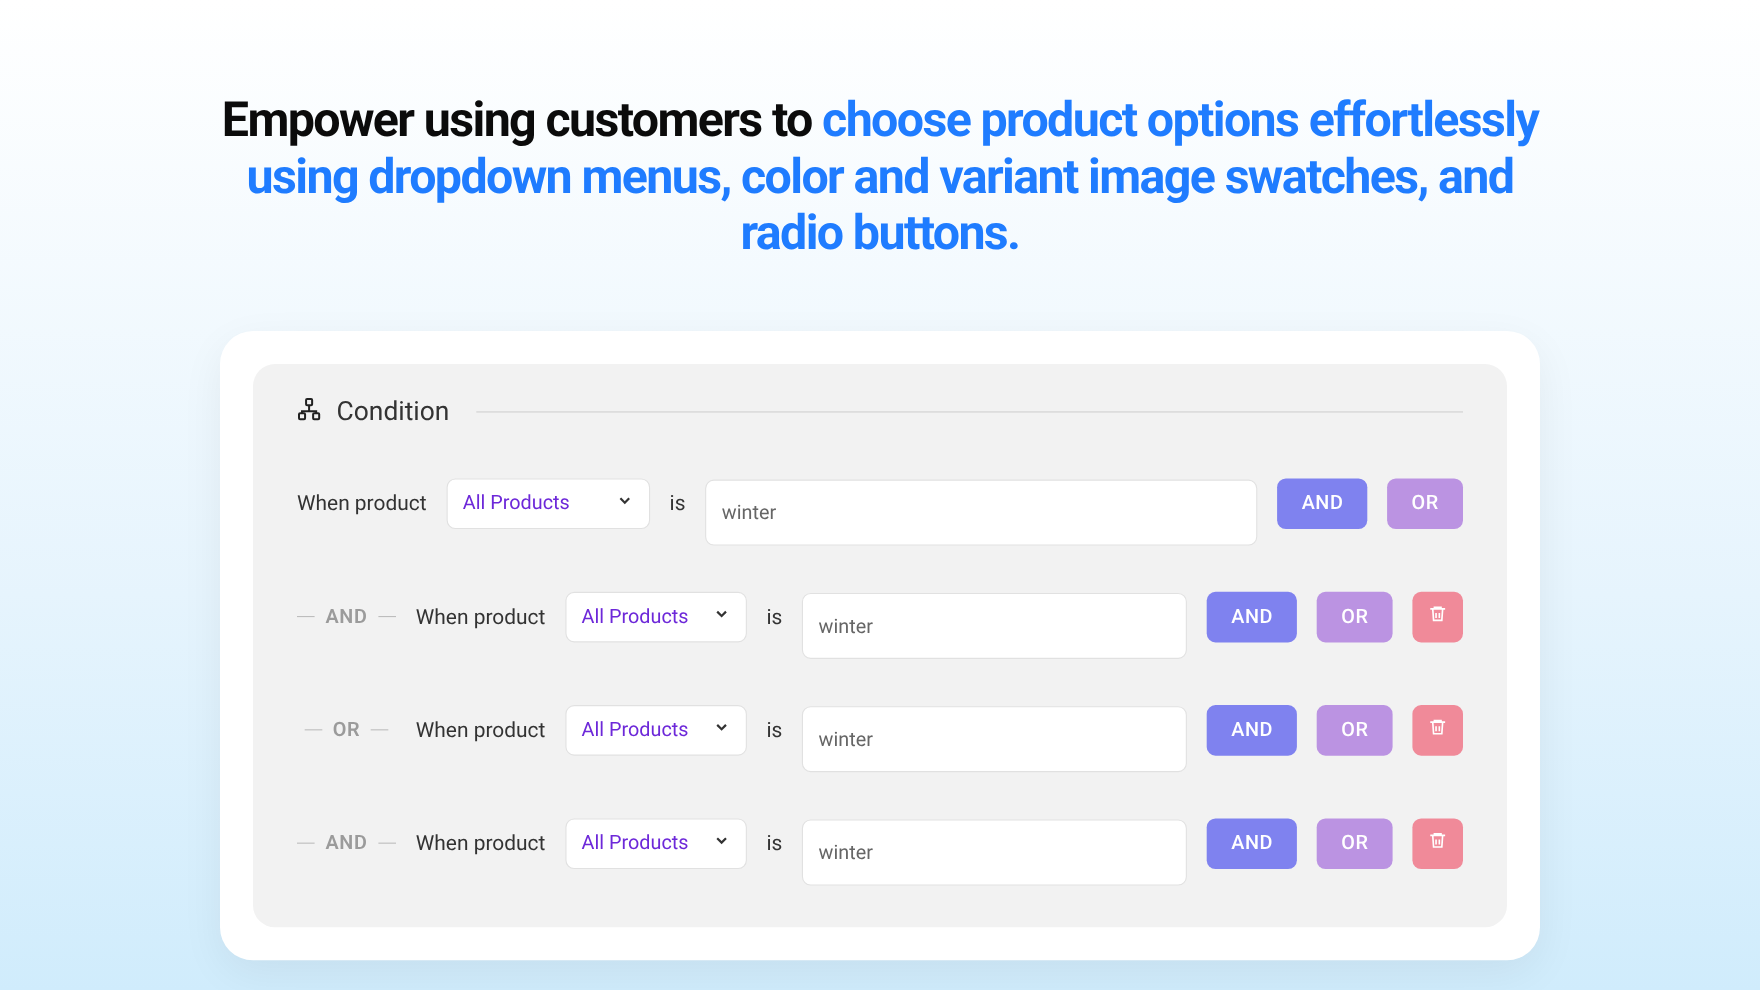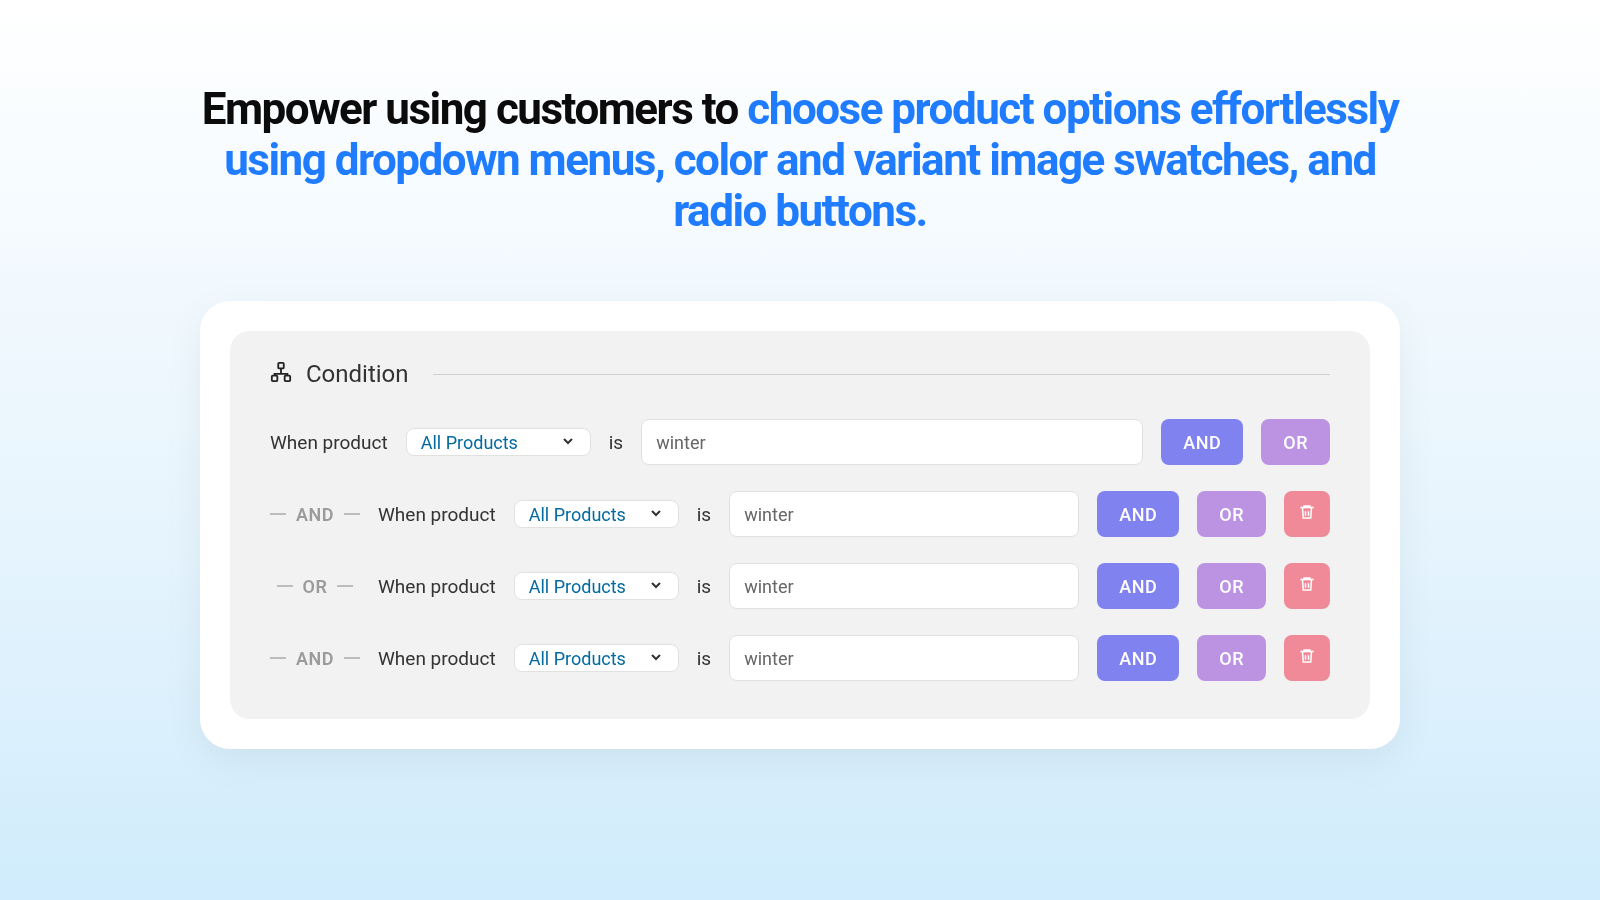--- a/index.html
+++ b/index.html
@@ -13,23 +13,23 @@
 .section-head { display:flex; align-items:center; gap:14px; }
 .section-head svg { flex:0 0 auto; }
 .section-title { font-size:24px; color:#333; line-height:1; margin-right:10px; }
 .section-rule { flex:1; height:1px; background:#d0d0d0; }
 .row { display:flex; align-items:center; gap:18px; margin-top:32px; }
 .row.sub { margin-top:26px; }
 .conn { display:flex; align-items:center; gap:10px; width:90px; justify-content:center; }
 .dash { width:16px; height:1.5px; background:#bdbdbd; }
 .conn-label { font-size:18px; color:#9b9b9b; font-weight:600; letter-spacing:0.5px; }
 .lbl { font-size:19px; color:#333; white-space:nowrap; }
-.select { display:flex; align-items:center; justify-content:space-between; background:#fff; border:1px solid #e1e1e1; border-radius:8px; height:28px; padding:0 14px; width:185px; cursor:pointer; color:#0369a1; font-size:18px; }
+.select { display:flex; align-items:center; justify-content:space-between; background:#fff; border:1px solid #e1e1e1; border-radius:8px; height:46px; padding:0 14px; width:185px; cursor:pointer; color:#6d28d9; font-size:18px; }
 .sub .select { width:165px; }
-.input { background:#fff; border:1px solid #e1e1e1; border-radius:8px; height:46px; padding:0 14px; flex:1; color:#666; font-size:18px; outline:none; }
+.input { background:#fff; border:1px solid #e1e1e1; border-radius:8px; height:60px; padding:0 14px; flex:1; color:#666; font-size:18px; outline:none;margin-top:17px; }
 .btn { height:46px; border:none; border-radius:8px; padding:0 22px; font-size:18px; font-weight:500; color:#fff; cursor:pointer; letter-spacing:0.5px; display:flex; align-items:center; justify-content:center; }
 .btn.and { background:#7f82ef; }
 .btn.or  { background:#bb93e2; }
 .btn.del { background:#f08a99; padding:0 14px; }
 #rows { display:block; }
 </style>
 </head>
 <body>
 
 <div class="wrap">

